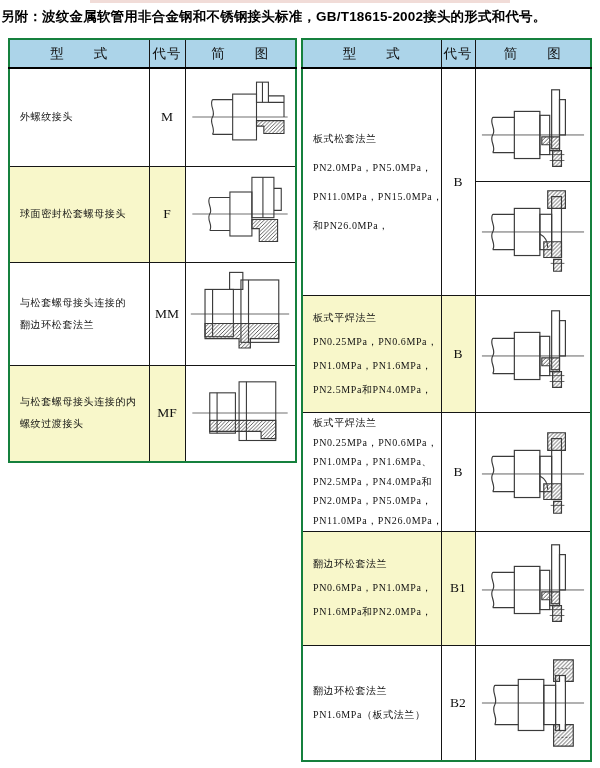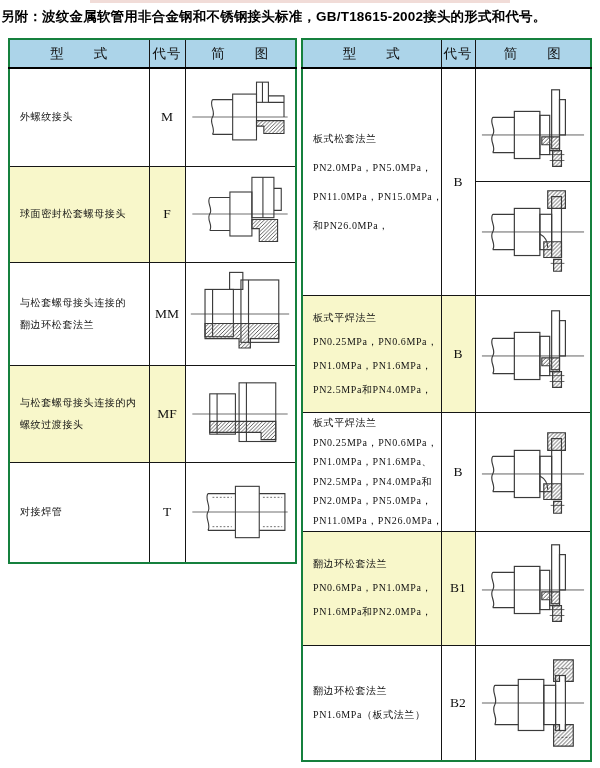--- a/index.html
+++ b/index.html
@@ -188,31 +188,20 @@
         <div class="ln">与松套螺母接头连接的内</div>
         <div class="ln">螺纹过渡接头</div>
       </td>
       <td class="code">MF</td>
       <td class="diag">
         <svg width="104" height="88" viewBox="0 0 110 96">
               <use href="#d-mf"></use>
             </svg>
       </td>
     </tr>
-    <tr style="height:101px">
-      <td class="type">
-        <div class="ln">对接焊管</div>
-      </td>
-      <td class="code">T</td>
-      <td class="diag">
-        <svg width="104" height="88" viewBox="0 0 110 96">
-              <use href="#d-t"></use>
-            </svg>
-      </td>
-    </tr>
   </tbody>
     </table>
 
   <table class="tbl right">
     <colgroup>
         <col style="width:139px">
         <col style="width:34px">
         <col>
       </colgroup>
     <tbody>

